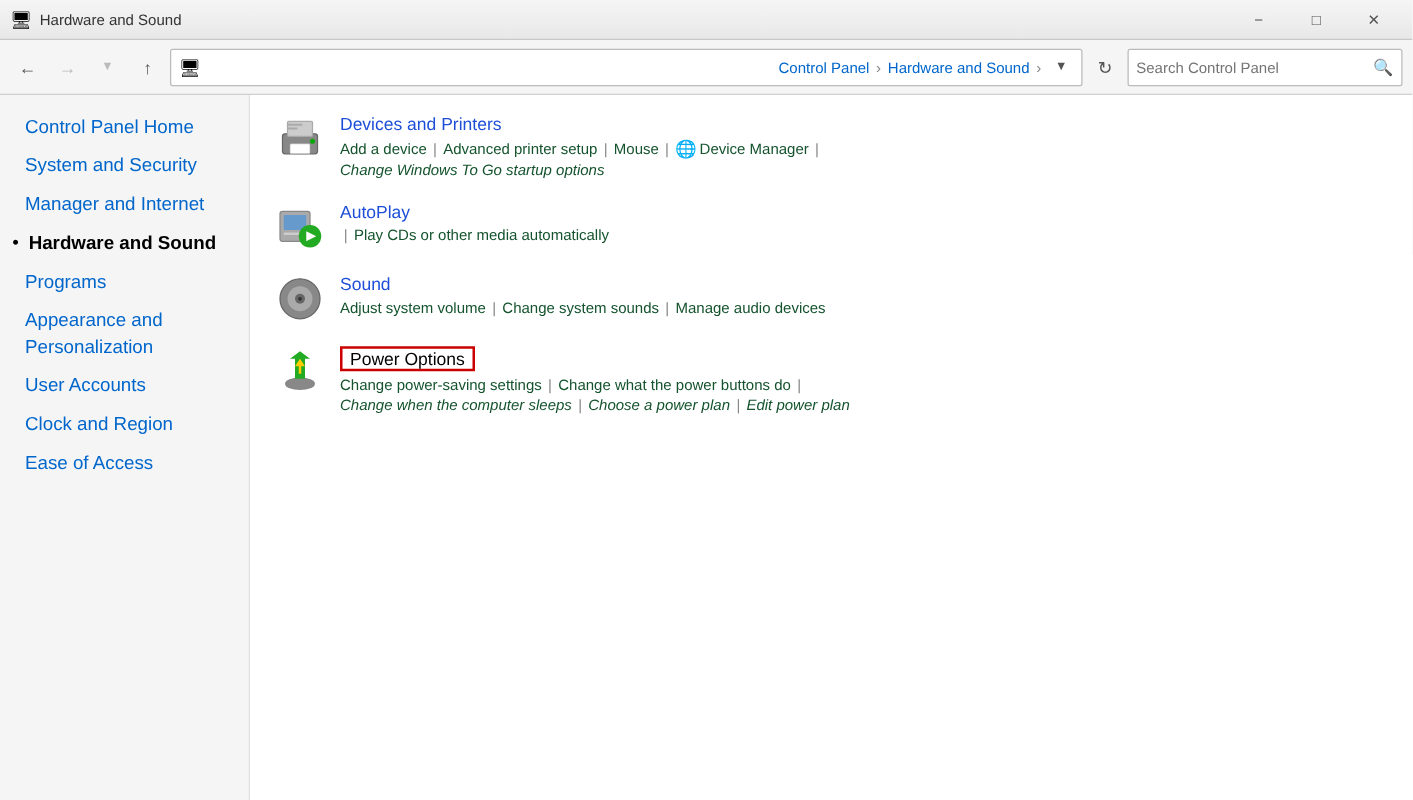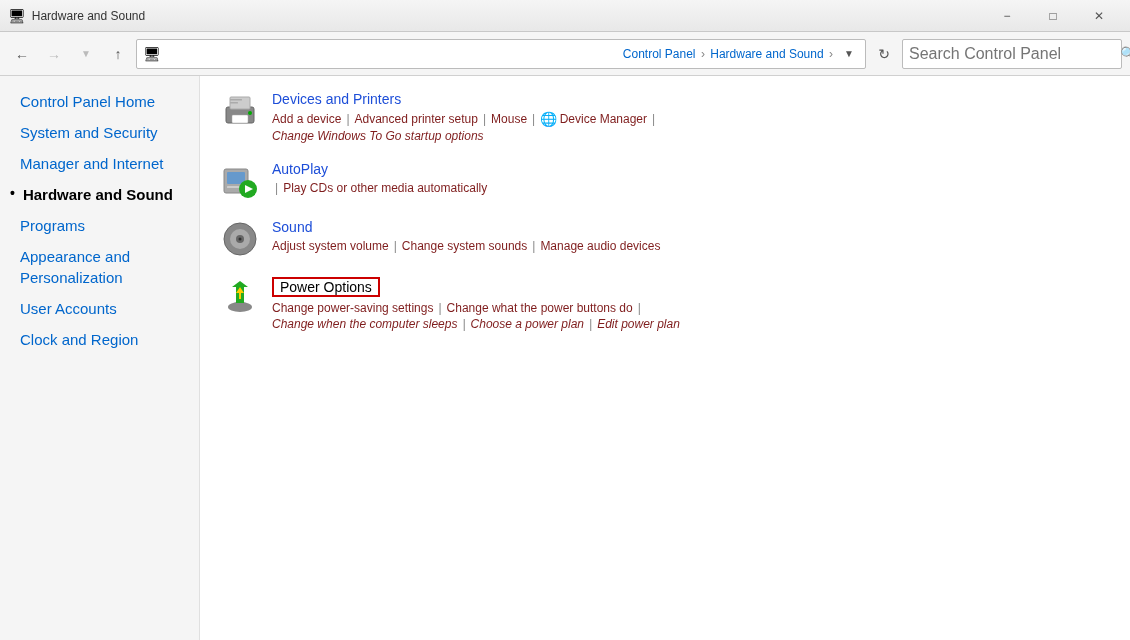--- a/index.html
+++ b/index.html
@@ -116,21 +116,21 @@
       display: flex;
       align-items: center;
       padding: 0 6px;
       gap: 4px;
       border-radius: 2px;
     }
     .search-container input {
       flex: 1;
       border: none;
       outline: none;
-      font-size: 16px;
+      font-size: 12px;
       color: #4d7c0f;
       background: transparent;
     }
     .search-icon-btn {
       background: transparent;
       border: none;
       cursor: pointer;
       color: #555;
       font-size: 13px;
     }
@@ -207,21 +207,21 @@
     }
     .category-links {
       font-size: 12px;
       color: #0066cc;
       display: flex;
       flex-wrap: wrap;
       align-items: center;
       gap: 2px;
     }
     .category-links a {
-      color: #7f1d1d;
+      color: #14532d;
       text-decoration: none;
       cursor: pointer;
     }
     .sep { color: #888; margin: 0 3px; }
     .category-links-row2 {
       margin-top: 2px;
       font-style: italic;
     }
   </style>
 </head>
@@ -283,20 +283,23 @@
       <span>Programs</span>
     </div>
     <div class="sidebar-item">
       <span>Appearance and Personalization</span>
     </div>
     <div class="sidebar-item">
       <span>User Accounts</span>
     </div>
     <div class="sidebar-item">
       <span>Clock and Region</span>
+    </div>
+    <div class="sidebar-item">
+      <span>Ease of Access</span>
     </div>
   </div>
 
   <div class="content-area">
 
     <div class="category-section">
       <div class="category-icon">
         <svg width="36" height="36" viewBox="0 0 36 36">
           <rect x="4" y="14" width="28" height="16" rx="2" fill="#888" stroke="#666" stroke-width="1"></rect>
           <rect x="8" y="4" width="20" height="12" rx="1" fill="#ccc" stroke="#aaa" stroke-width="1"></rect>

